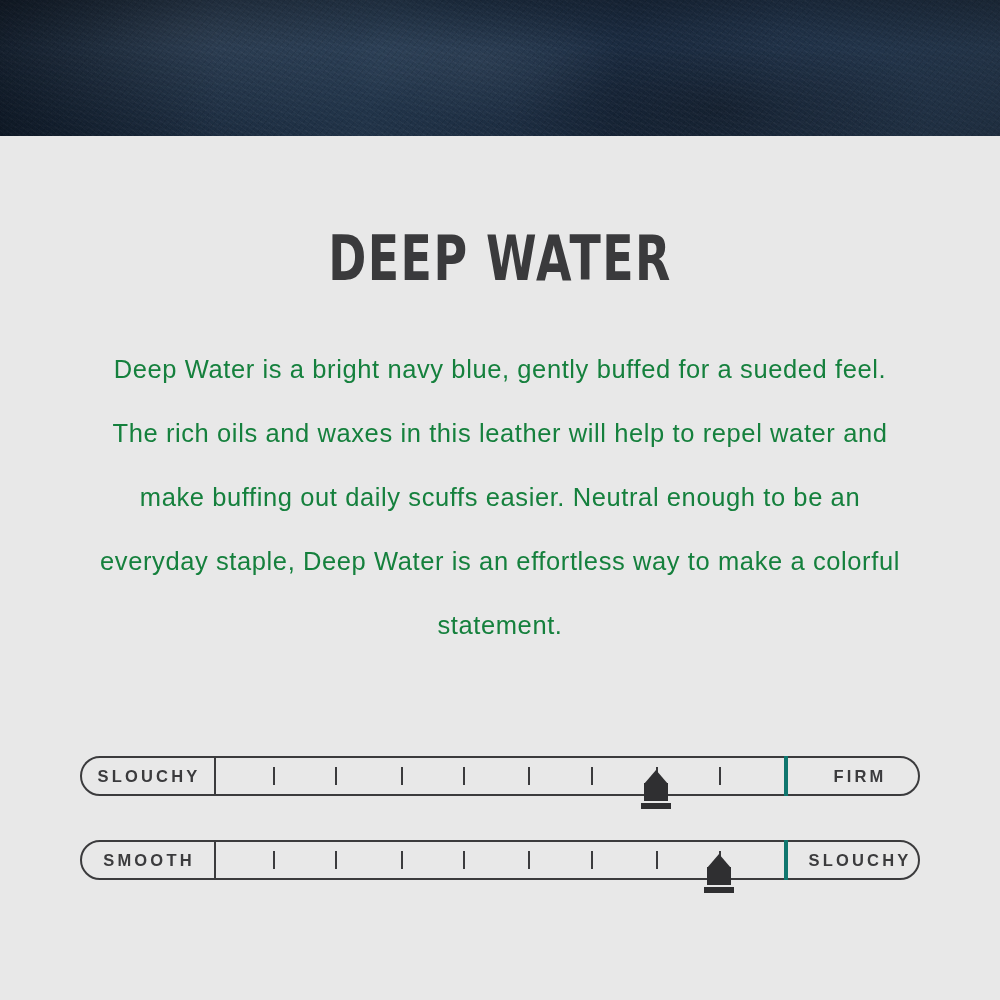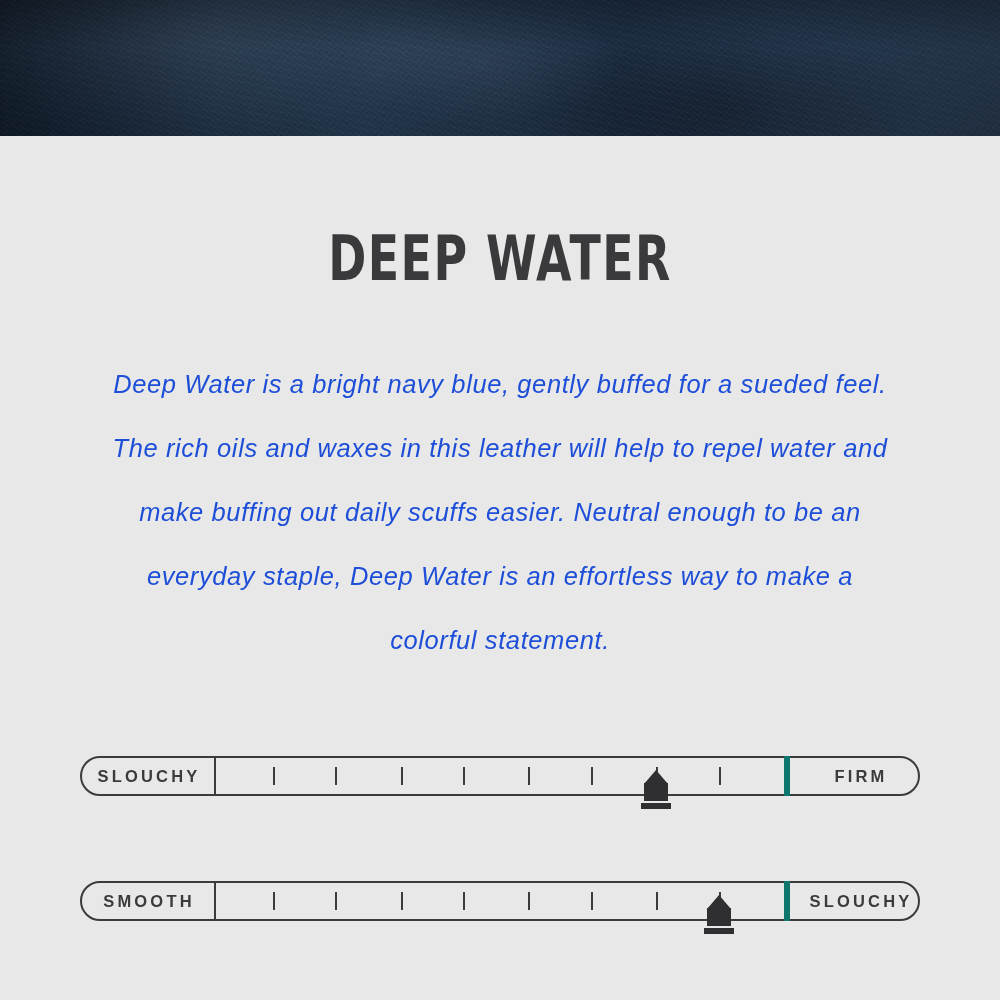--- a/index.html
+++ b/index.html
@@ -64,44 +64,43 @@
     letter-spacing: 2px;
     color: #3a3a3c;
     transform: scaleX(0.74);
     transform-origin: center top;
     line-height: 1;
   }
 
   
   .description {
     position: absolute;
-    top: 352px;
+    top: 337px;
     left: 100px;
     width: 800px;
     text-align: center;
     font-family: "Liberation Sans", sans-serif;
     font-size: 25.5px;
     line-height: 64px;
     letter-spacing: 0.6px;
-    color: #1d4ed8;
+    color: #15803d;
     font-weight: 300;
-    font-style: italic;
   }
 
   
   .scales {
     position: absolute;
     left: 80px;
     top: 756px;
     width: 840px;
   }
   .scale {
     position: relative;
     height: 40px;
-    margin-bottom: 85px;
+    margin-bottom: 44px;
   }
   .scale-track {
     position: absolute;
     left: 0;
     top: 0;
     width: 840px;
     height: 40px;
     border: 2px solid #3b3b3d;
     border-radius: 20px;
     box-sizing: border-box;
@@ -125,21 +124,21 @@
     left: 0;
     width: 136px;
     border-right: 2px solid #3b3b3d;
     border-top-left-radius: 20px;
     border-bottom-left-radius: 20px;
     padding-left: 4px;
   }
   .scale-cap.right {
     right: 0;
     width: 136px;
-    border-left: 6px solid #0f766e;
+    border-left: 4px solid #0f766e;
     border-top-right-radius: 20px;
     border-bottom-right-radius: 20px;
     padding-left: 12px;
   }
   .ticks {
     position: absolute;
     left: 136px;
     right: 136px;
     top: 0;
     height: 40px;

